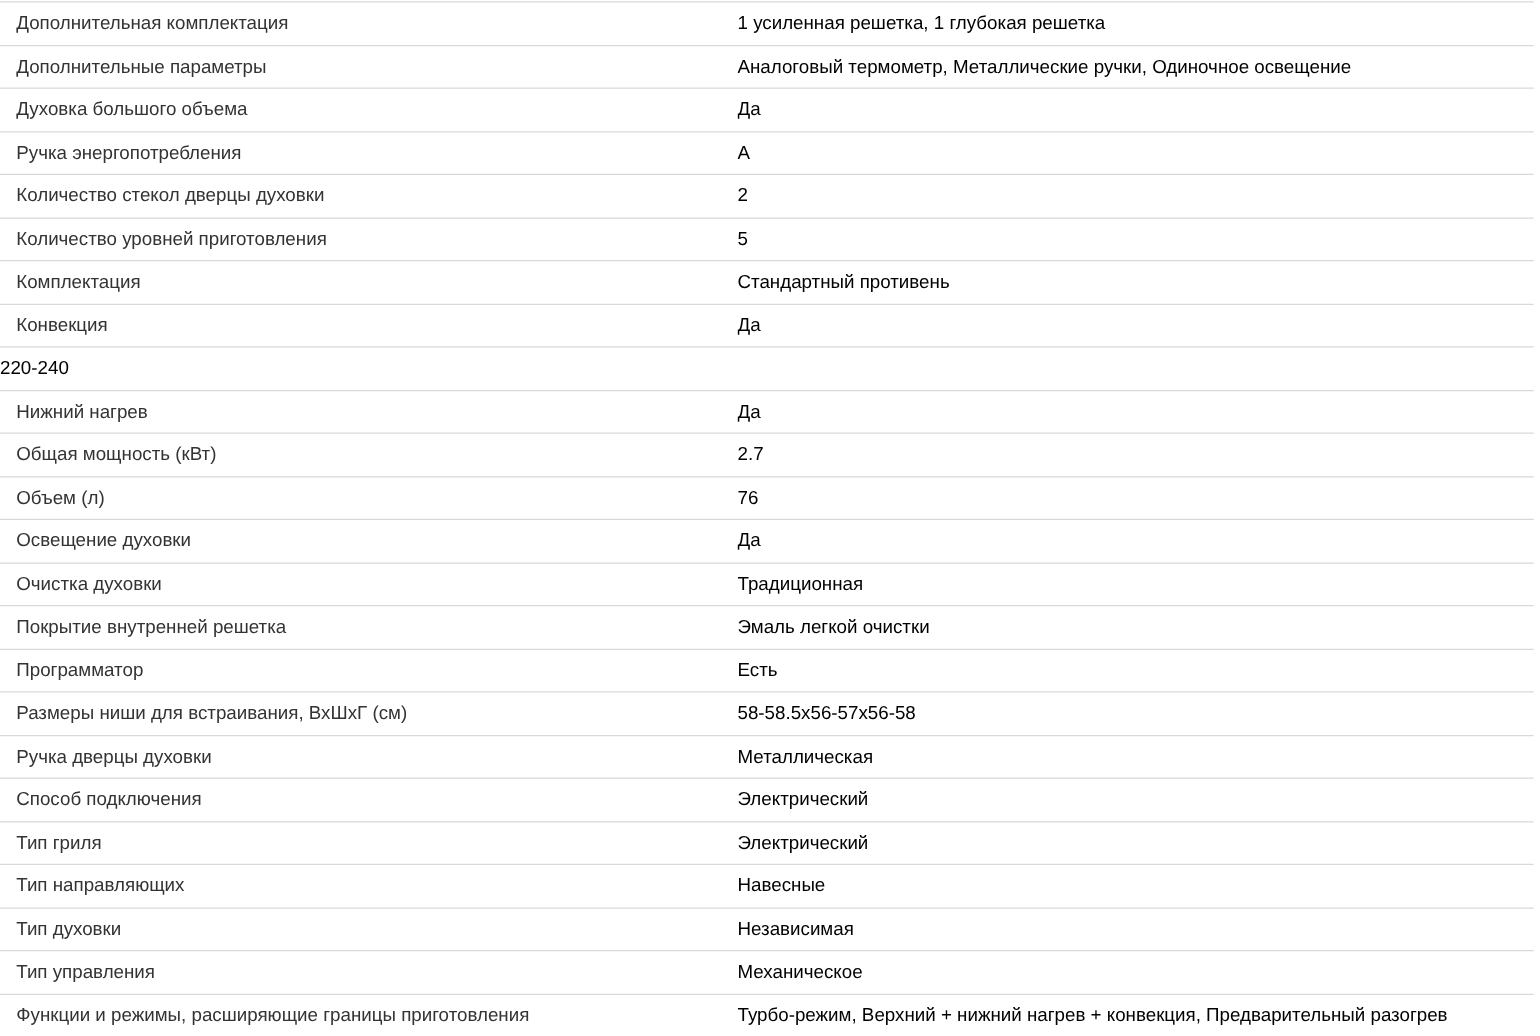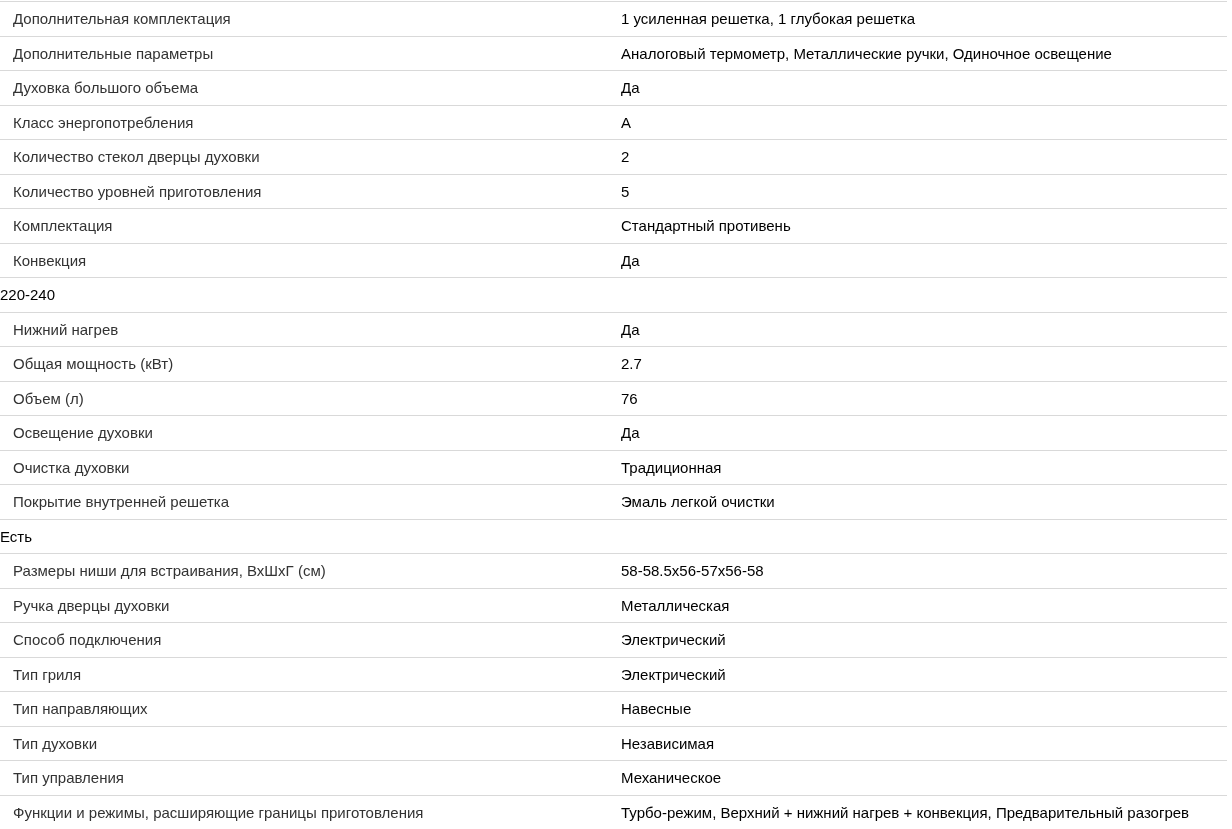--- a/index.html
+++ b/index.html
@@ -19,21 +19,20 @@
     width: 1227px;
     margin-top: 1px;
   }
   .spec-row {
     display: flex;
     align-items: center;
     box-sizing: border-box;
     height: 34.5px;
     border-top: 1px solid #d9d9d9;
     background: #ffffff;
-    gap: 31px;
   }
   .spec-label {
     box-sizing: border-box;
     width: 590px;
     flex: 0 0 590px;
     padding-left: 13px;
     padding-right: 20px;
     white-space: nowrap;
     overflow: hidden;
     color: #333333;
@@ -58,21 +57,21 @@
     <div class="spec-label">Дополнительные параметры</div>
     <div class="spec-value">Аналоговый термометр, Металлические ручки, Одиночное освещение</div>
   </div>
 
   <div class="spec-row">
     <div class="spec-label">Духовка большого объема</div>
     <div class="spec-value">Да</div>
   </div>
 
   <div class="spec-row">
-    <div class="spec-label">Класс энергопотребления</div>
+    <div class="spec-label">Ручка энергопотребления</div>
     <div class="spec-value">А</div>
   </div>
 
   <div class="spec-row">
     <div class="spec-label">Количество стекол дверцы духовки</div>
     <div class="spec-value">2</div>
   </div>
 
   <div class="spec-row">
     <div class="spec-label">Количество уровней приготовления</div>
@@ -117,20 +116,21 @@
     <div class="spec-label">Очистка духовки</div>
     <div class="spec-value">Традиционная</div>
   </div>
 
   <div class="spec-row">
     <div class="spec-label">Покрытие внутренней решетка</div>
     <div class="spec-value">Эмаль легкой очистки</div>
   </div>
 
   <div class="spec-row">
+    <div class="spec-label">Программатор</div>
     <div class="spec-value">Есть</div>
   </div>
 
   <div class="spec-row">
     <div class="spec-label">Размеры ниши для встраивания, ВхШхГ (см)</div>
     <div class="spec-value">58-58.5x56-57x56-58</div>
   </div>
 
   <div class="spec-row">
     <div class="spec-label">Ручка дверцы духовки</div>

